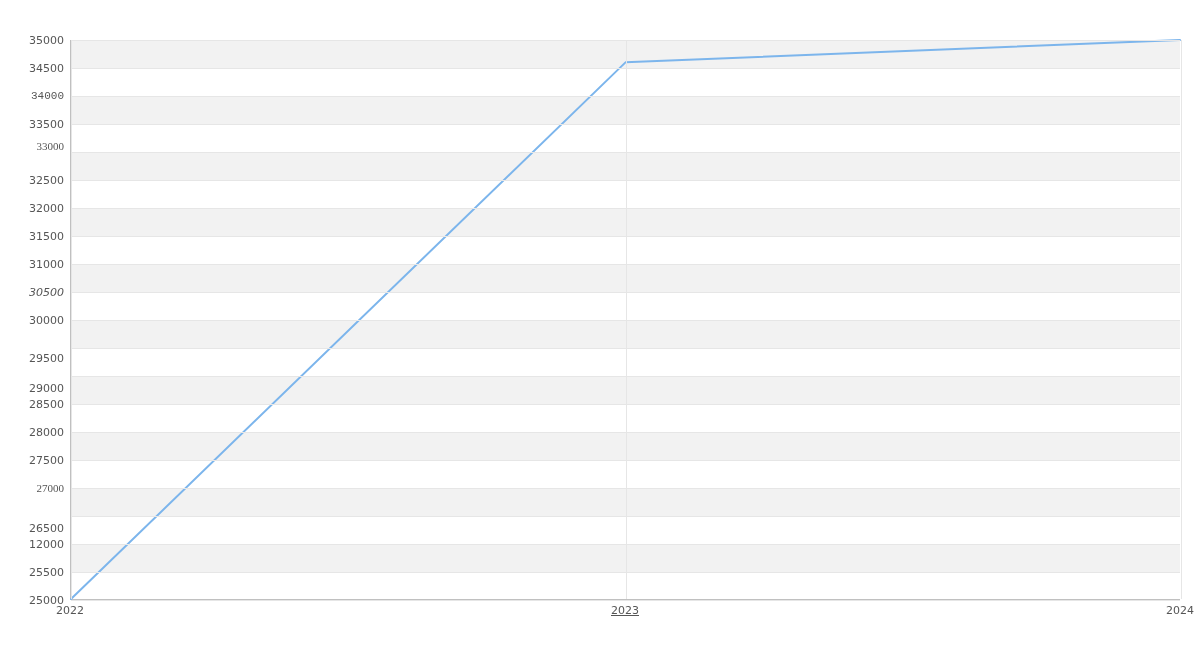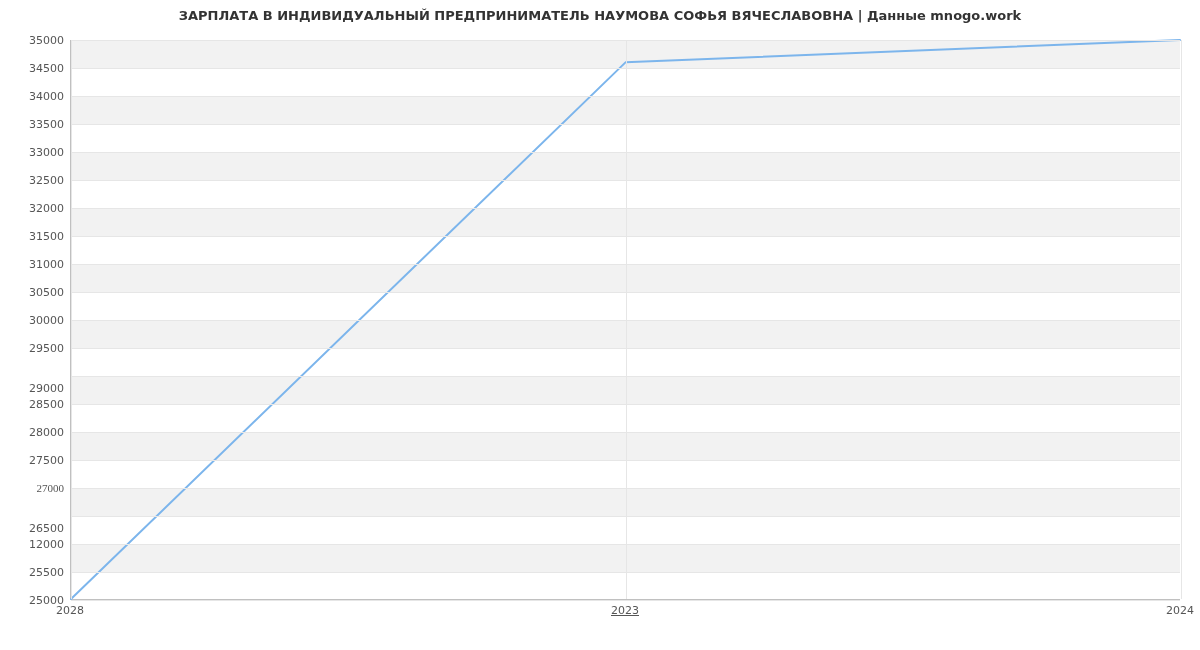--- a/index.html
+++ b/index.html
@@ -86,21 +86,20 @@
     stroke: #7cb5ec;
     stroke-width: 2;
     stroke-linejoin: round;
     stroke-linecap: round;
   }
 </style>
 </head>
 <body>
 
 <div class="chart-wrap">
-  <div class="title">ЗАРПЛАТА В ИНДИВИДУАЛЬНЫЙ ПРЕДПРИНИМАТЕЛЬ НАУМОВА СОФЬЯ ВЯЧЕСЛАВОВНА | Данные mnogo.work</div>
   <div class="plot" id="plot">
       <div class="band" style="top: 0px; height: 28px;"></div>
       <div class="band" style="top: 56px; height: 28px;"></div>
       <div class="band" style="top: 112px; height: 28px;"></div>
       <div class="band" style="top: 168px; height: 28px;"></div>
       <div class="band" style="top: 224px; height: 28px;"></div>
       <div class="band" style="top: 280px; height: 28px;"></div>
       <div class="band" style="top: 336px; height: 28px;"></div>
       <div class="band" style="top: 392px; height: 28px;"></div>
       <div class="band" style="top: 448px; height: 28px;"></div>
@@ -135,28 +134,28 @@
     </div>
 <div class="y-label" style="top: 600px;">25000</div>
     <div class="y-label" style="top: 572px;">25500</div>
     <div class="y-label" style="top: 544px;">12000</div>
     <div class="y-label" style="top: 516px; margin-top: 12px;">26500</div>
     <div class="y-label" style="top: 488px; font-family: Liberation Serif, serif;">27000</div>
     <div class="y-label" style="top: 460px;">27500</div>
     <div class="y-label" style="top: 432px;">28000</div>
     <div class="y-label" style="top: 404px;">28500</div>
     <div class="y-label" style="top: 388px;">29000</div>
-    <div class="y-label" style="top: 348px;">29500</div>
+    <div class="y-label" style="top: 358px;">29500</div>
     <div class="y-label" style="top: 320px;">30000</div>
-    <div class="y-label" style="top: 292px;">30500</div>
+    <div class="y-label" style="top: 292px; font-style: italic;">30500</div>
     <div class="y-label" style="top: 264px;">31000</div>
     <div class="y-label" style="top: 236px;">31500</div>
     <div class="y-label" style="top: 208px;">32000</div>
     <div class="y-label" style="top: 180px;">32500</div>
-    <div class="y-label" style="top: 152px;">33000</div>
+    <div class="y-label" style="top: 146px; font-family: Liberation Serif, serif;">33000</div>
     <div class="y-label" style="top: 124px;">33500</div>
-    <div class="y-label" style="top: 96px;">34000</div>
+    <div class="y-label" style="top: 96px; font-family: Liberation Mono, monospace;">34000</div>
     <div class="y-label" style="top: 68px;">34500</div>
     <div class="y-label" style="top: 40px;">35000</div>
-    <div class="x-label" style="left: 70px;">2028</div>
+    <div class="x-label" style="left: 70px;">2022</div>
     <div class="x-label" style="left: 625px; text-decoration: underline;">2023</div>
     <div class="x-label" style="left: 1180px;">2024</div>
   </div>
 
 </body></html>

